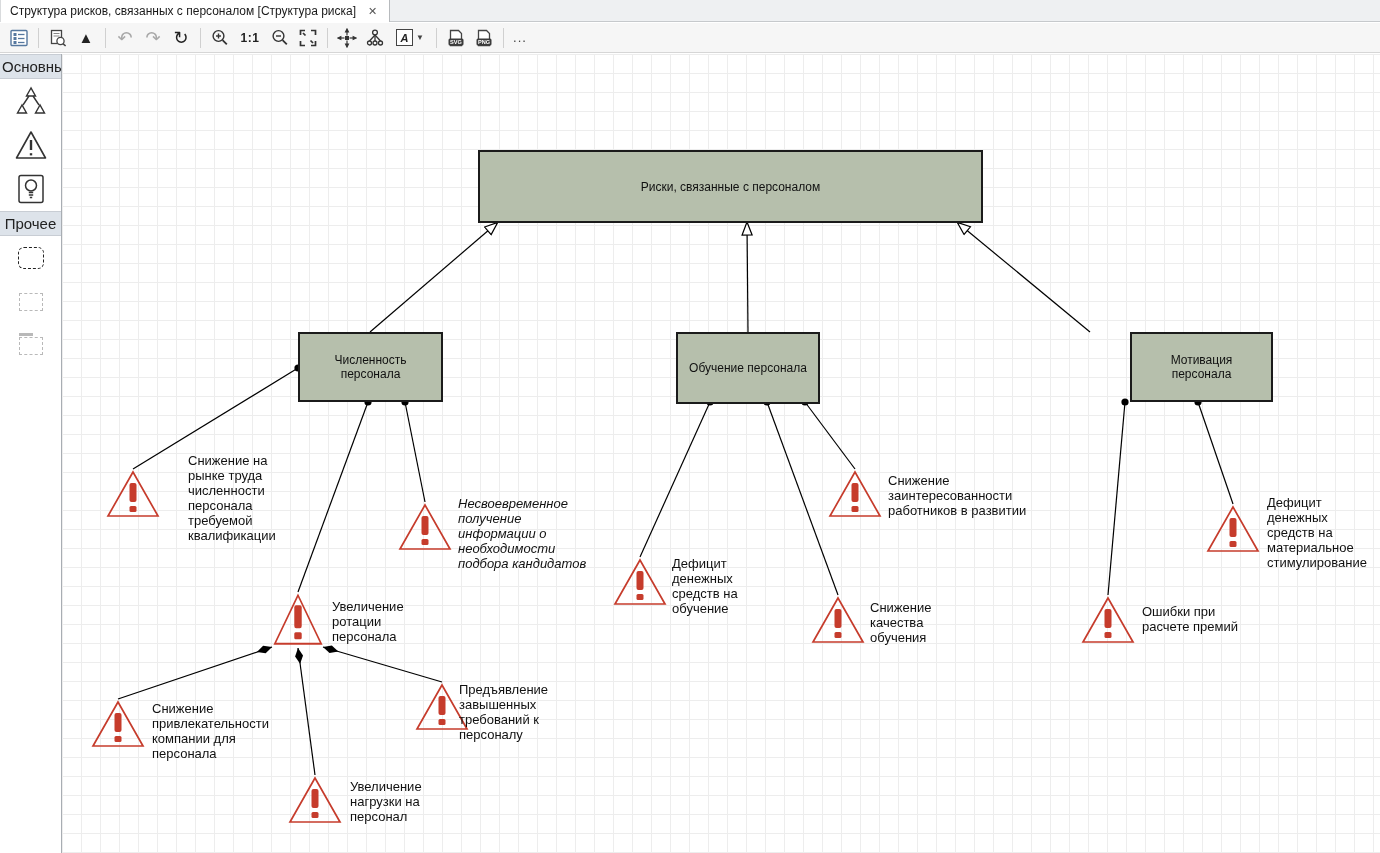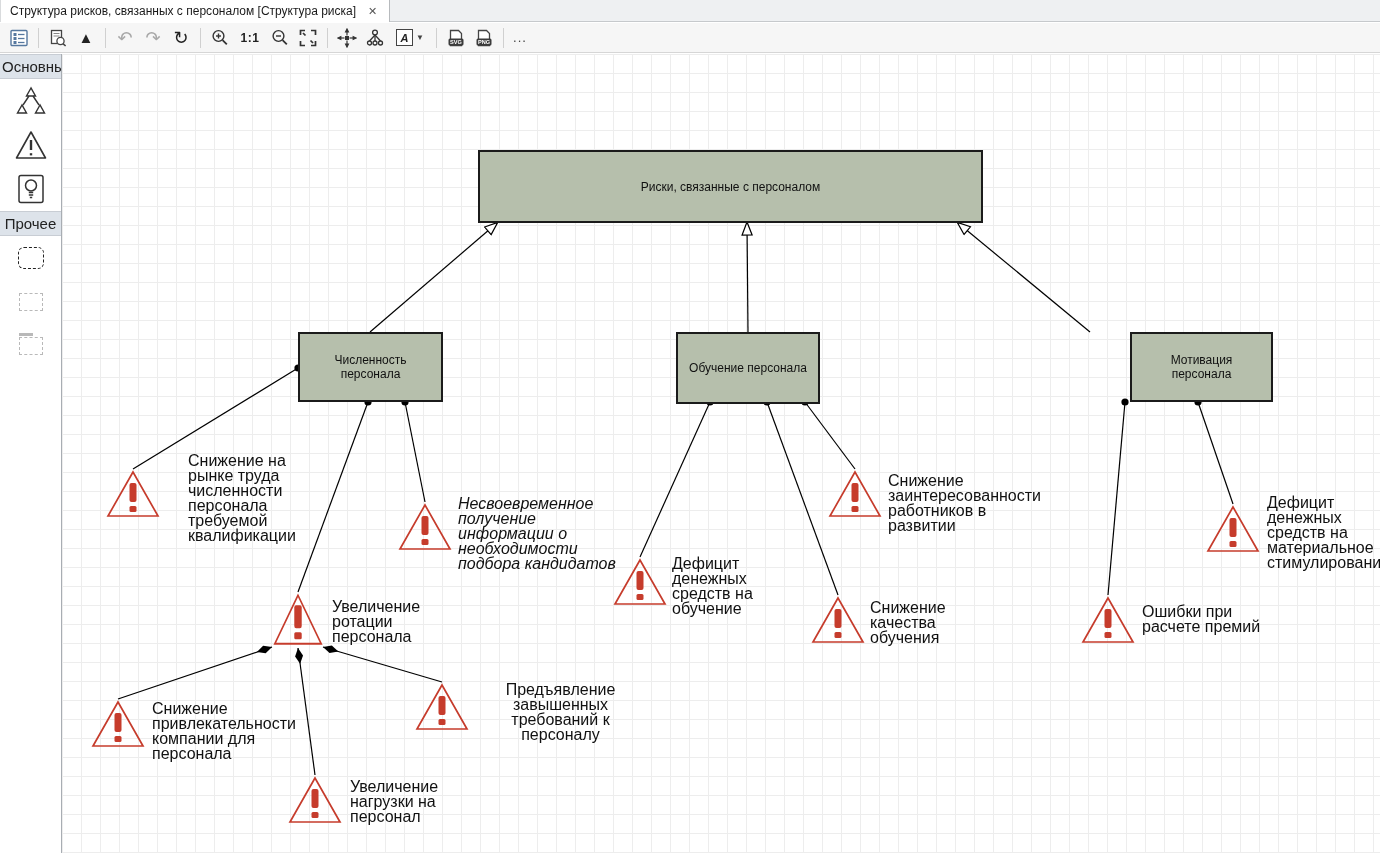--- a/index.html
+++ b/index.html
@@ -56,21 +56,21 @@
 
   .node { position:absolute; background:var(--node-fill,#b6bfac);
           border:2px solid var(--node-border,#1b1b1b);
           display:flex; align-items:center; justify-content:center;
           font-size:12px; color:#111; text-align:center; padding:4px 10px; cursor:pointer; }
 
   .risk-node { position:absolute; cursor:pointer; }
   .tri { display:block; }
   .tri polygon { fill:none; stroke:var(--risk-red,#c63c2c); stroke-width:1.7; stroke-linejoin:miter; }
   .tri rect { fill:var(--risk-red,#c63c2c); }
-  .risk-label { position:absolute; font-size:16px; line-height:15px; color:#111;
+  .risk-label { position:absolute; font-size:13px; line-height:15px; color:#111;
                 white-space:pre-line; width:145px; }
 </style>
 </head>
 <body>
 
 <div class="app">
 
   <div class="tabbar">
     <div class="tab">
       <span class="tab-title">Структура рисков, связанных с персоналом [Структура риска]</span>
@@ -331,21 +331,21 @@
       <div class="risk-label" style="left:63px; top:4px;">Увеличение
 нагрузки на
 персонал</div>
     </div>
     <div class="risk-node" style="left:352px; top:628px;">
       <svg class="tri" width="56" height="50" viewBox="0 0 56 50">
         <polygon points="28,3 3,47 53,47"></polygon>
           <rect x="24.5" y="14" width="7" height="19" rx="2"></rect>
           <rect x="24.5" y="37" width="7" height="6" rx="1.5"></rect>
       </svg>
-      <div class="risk-label" style="left:74px; top:0px;text-align:center;">Предъявление
+      <div class="risk-label" style="left:45px; top:0px;">Предъявление
 завышенных
 требований к
 персоналу</div>
     </div>
     <div class="risk-node" style="left:550px; top:503px;">
       <svg class="tri" width="56" height="50" viewBox="0 0 56 50">
         <polygon points="28,3 3,47 53,47"></polygon>
           <rect x="24.5" y="14" width="7" height="19" rx="2"></rect>
           <rect x="24.5" y="37" width="7" height="6" rx="1.5"></rect>
       </svg>

